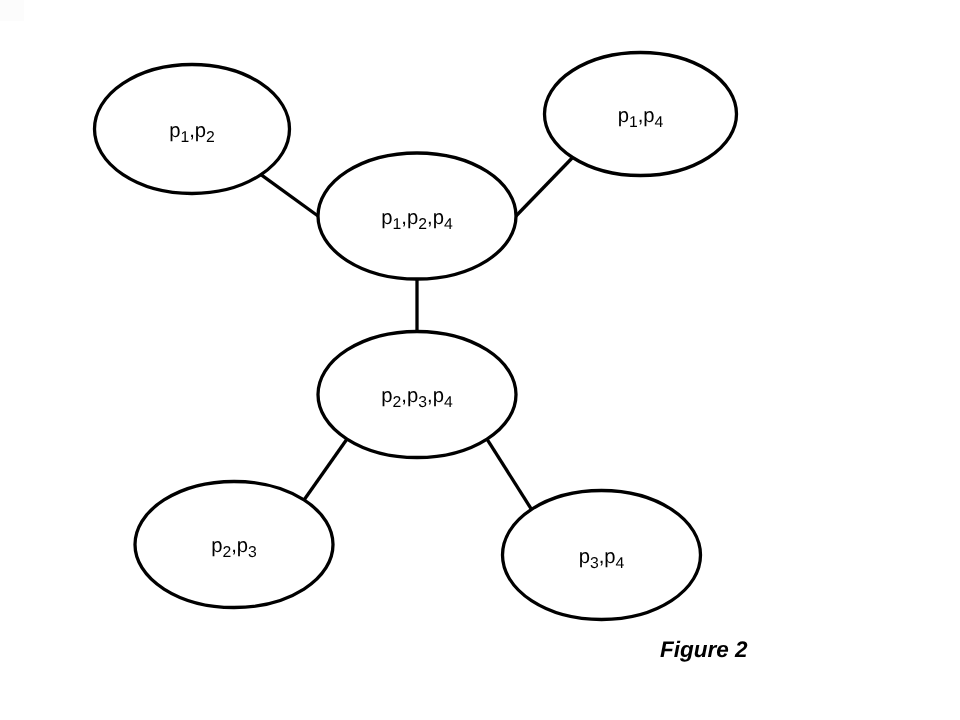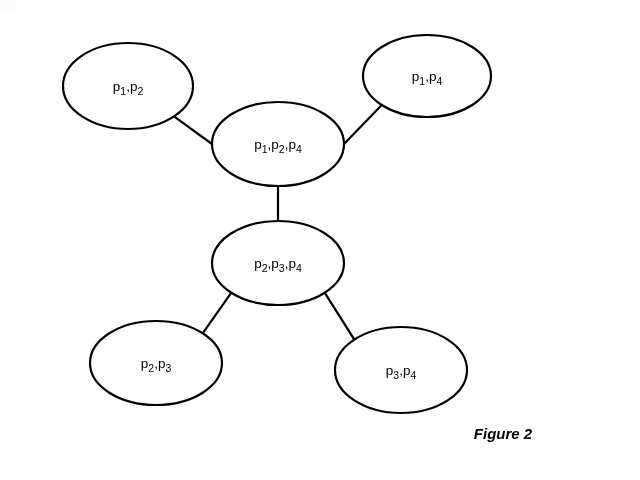--- a/index.html
+++ b/index.html
@@ -22,21 +22,20 @@
   svg text {
     font-family: "Liberation Sans", sans-serif;
     font-size: 13.5px;
     fill: #000000;
   }
   svg line { stroke-width: 2.2; }
   svg ellipse { stroke-width: 2.2; }
   .caption {
     position: absolute;
     top: 425px; left: 440px; width: 126px;
-    text-align: center;
     font-size: 15px;
     font-weight: bold;
     font-style: italic;
     color: #000000;
   }
 </style>
 </head>
 <body>
 
 <div class="stage">

